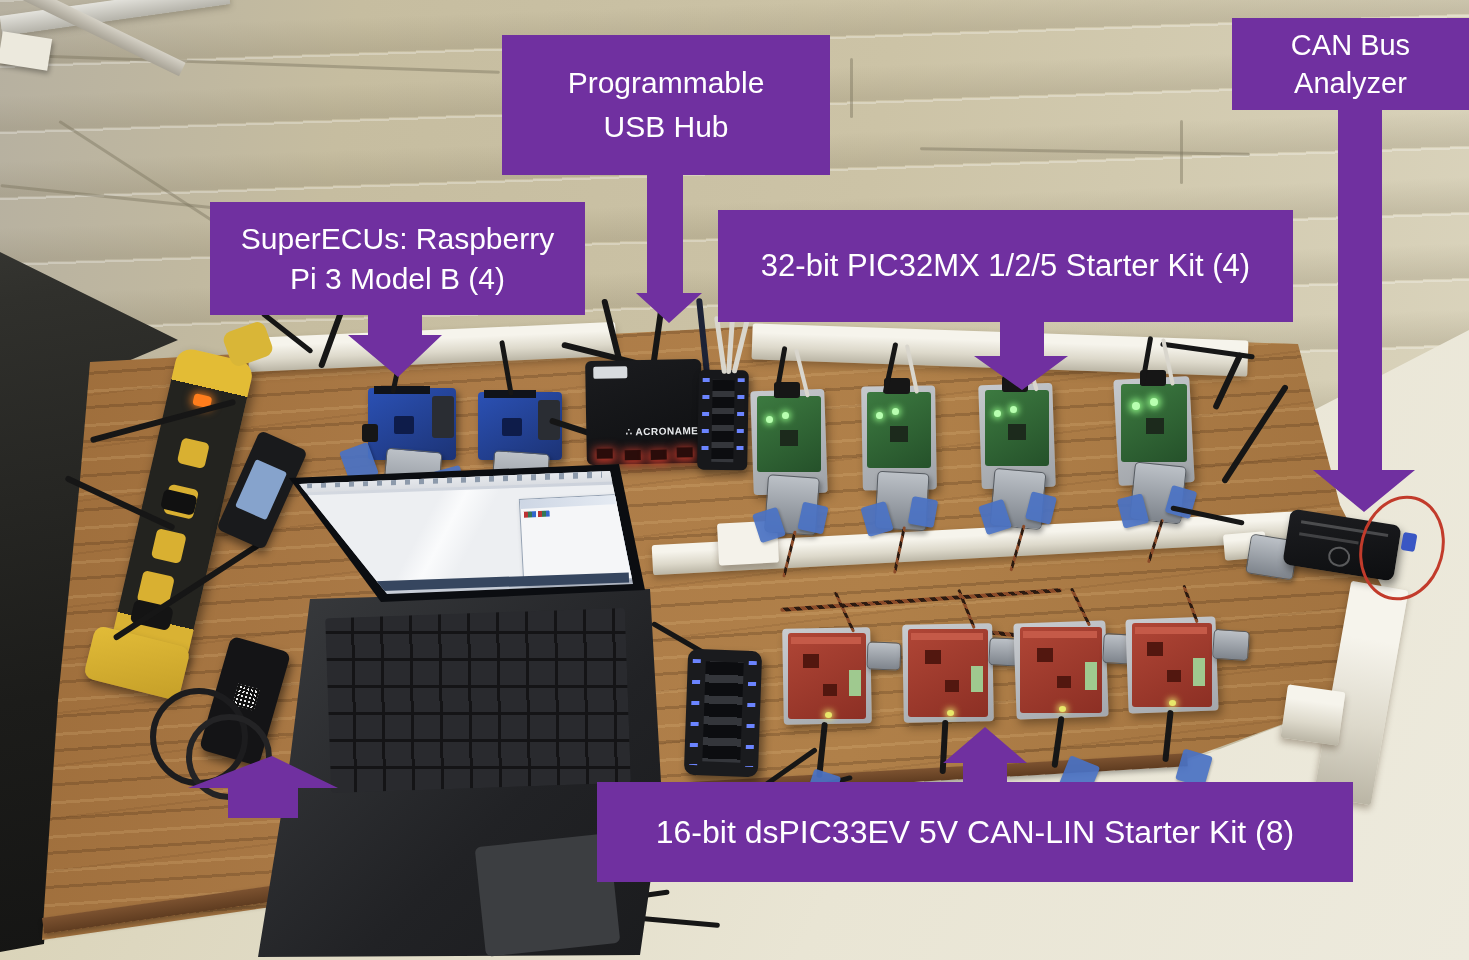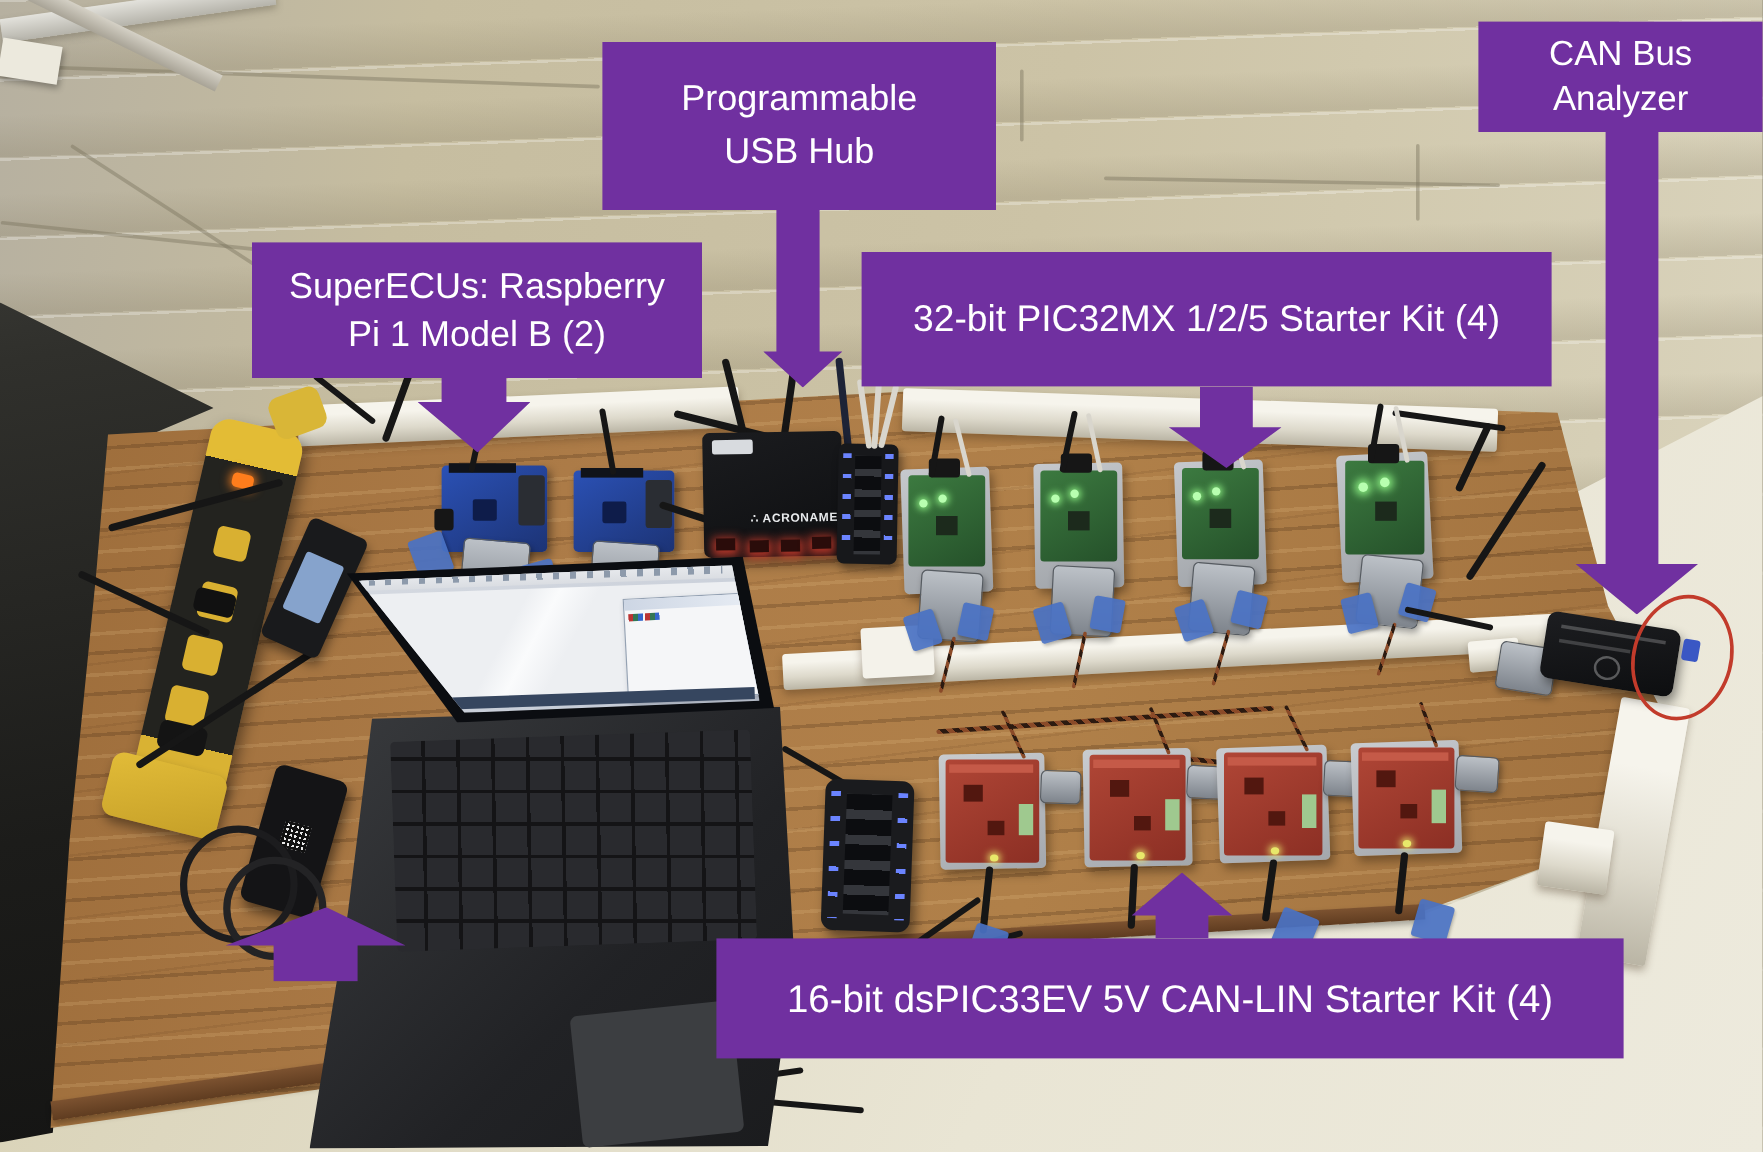--- a/index.html
+++ b/index.html
@@ -315,17 +315,17 @@
   <div class="arrow" style="left:348px;top:315px;width:94px;height:62px;clip-path:polygon(20px 0,74px 0,74px 20px,94px 20px,50px 62px,0 20px,20px 20px);"></div>
   <div class="arrow" style="left:974px;top:322px;width:94px;height:68px;clip-path:polygon(26px 0,70px 0,70px 34px,94px 34px,48px 68px,0 34px,26px 34px);"></div>
   <div class="arrow" style="left:188px;top:756px;width:150px;height:62px;clip-path:polygon(84px 0,150px 32px,110px 32px,110px 62px,40px 62px,40px 32px,0 32px);"></div>
   <div class="arrow" style="left:943px;top:727px;width:84px;height:55px;clip-path:polygon(42px 0,84px 36px,64px 36px,64px 55px,20px 55px,20px 36px,0 36px);"></div>
 
   <div class="note" style="left:502px;top:35px;width:328px;height:140px;font-size:30px;line-height:44px;">Programmable
 USB Hub</div>
   <div class="note" style="left:1232px;top:18px;width:237px;height:92px;font-size:29px;line-height:38px;">CAN Bus
 Analyzer</div>
   <div class="note" style="left:210px;top:202px;width:375px;height:113px;font-size:30px;line-height:40px;">SuperECUs: Raspberry
-Pi 1 Model B (2)</div>
+Pi 3 Model B (4)</div>
   <div class="note" style="left:718px;top:210px;width:575px;height:112px;font-size:31px;">32-bit PIC32MX 1/2/5 Starter Kit (4)</div>
-  <div class="note" style="left:597px;top:782px;width:756px;height:100px;font-size:32px;">16-bit dsPIC33EV 5V CAN-LIN Starter Kit (4)</div>
+  <div class="note" style="left:597px;top:782px;width:756px;height:100px;font-size:32px;">16-bit dsPIC33EV 5V CAN-LIN Starter Kit (8)</div>
 
 </div>
 
 </body></html>

